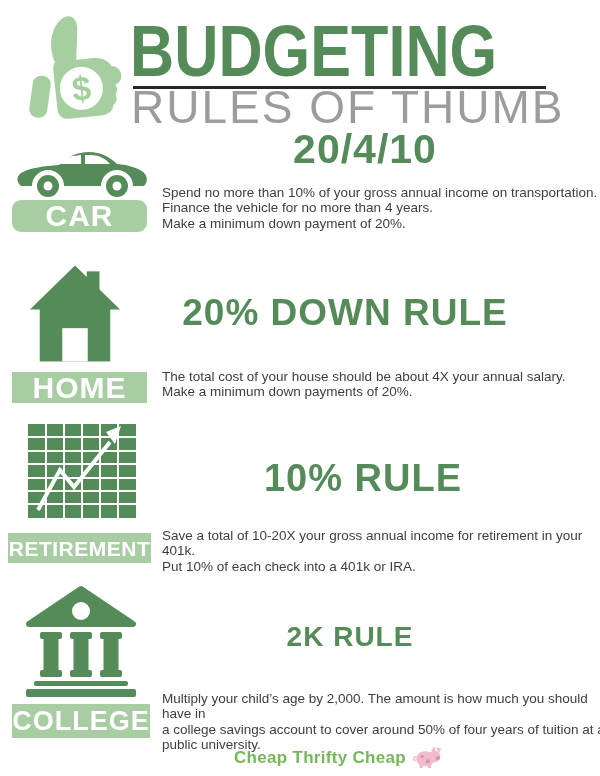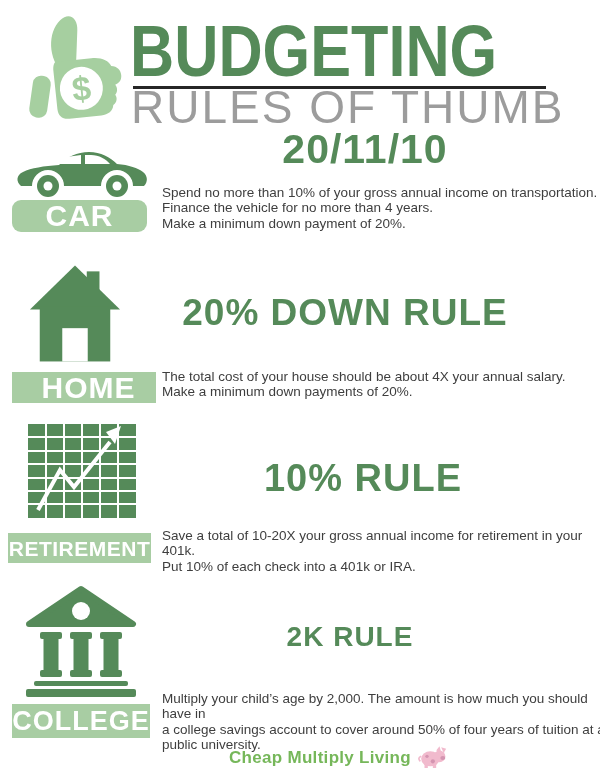--- a/index.html
+++ b/index.html
@@ -33,21 +33,21 @@
   .body-text{color:#3e3e3e;font-size:13.5px;line-height:15.4px;}
 
   
   #car-icon-box{left:14px;top:144px;width:136px;height:56px;}
   #car-bar{left:12px;top:200px;width:135px;height:32px;font-size:30px;border-radius:9px;}
   #car-rule{left:155px;top:129px;width:420px;font-size:41px;}
   #car-body{left:162px;top:185px;width:440px;}
 
   
   #home-icon-box{left:28px;top:263px;width:94px;height:99px;}
-  #home-bar{left:12px;top:372px;width:135px;height:31px;font-size:30px;padding-left:9px;}
+  #home-bar{left:12px;top:372px;width:135px;height:31px;font-size:30px;}
   #home-rule{left:135px;top:294px;width:420px;font-size:37px;}
   #home-body{left:162px;top:369px;width:440px;}
 
   
   #retirement-icon-box{left:28px;top:424px;width:108px;height:94px;}
   #retirement-bar{left:8px;top:533px;width:143px;height:30px;font-size:21px;letter-spacing:.5px;}
   #retirement-rule{left:154px;top:459px;width:418px;font-size:38px;}
   #retirement-body{left:162px;top:528px;width:440px;}
 
   
@@ -92,21 +92,21 @@
       <path fill="#ffffff" d="M71,11 L77,11 C85,11 92,15 96,20 L71,20 Z"></path>
       <circle cx="34" cy="42" r="11" fill="#558a59"></circle>
         <circle cx="34" cy="42" r="4.5" fill="#ffffff"></circle>
       <circle cx="103" cy="42" r="11" fill="#558a59"></circle>
         <circle cx="103" cy="42" r="4.5" fill="#ffffff"></circle>
     </svg>
   </div>
   <div id="car-bar" class="abs label-bar">
     <span>CAR</span>
   </div>
-  <div id="car-rule" class="abs rule-heading">20/11/10</div>
+  <div id="car-rule" class="abs rule-heading">20/4/10</div>
   <div id="car-body" class="abs body-text">
     <div>Spend no more than 10% of your gross annual income on transportation.</div>
     <div>Finance the vehicle for no more than 4 years.</div>
     <div>Make a minimum down payment of 20%.</div>
   </div>
 
   <div id="home-icon-box" class="abs">
     <svg width="94" height="99" viewBox="0 0 96 100">
       <rect x="60" y="8" width="13" height="24" fill="#558a59"></rect>
       <polygon points="48,2 94,47 2,47" fill="#558a59"></polygon>
@@ -175,21 +175,21 @@
     <span>COLLEGE</span>
   </div>
   <div id="college-rule" class="abs rule-heading">2K RULE</div>
   <div id="college-body" class="abs body-text">
     <div>Multiply your child’s age by 2,000. The amount is how much you should have in</div>
     <div>a college savings account to cover around 50% of four years of tuition at a</div>
     <div>public university.</div>
   </div>
 
   <div id="footer" class="abs">
-    <span id="footer-brand">Cheap Multiply Living</span>
+    <span id="footer-brand">Cheap Thrifty Cheap</span>
     <span>
       <svg width="30" height="24" viewBox="0 0 36 28">
         <path d="M5,12 q-5,2 -1,6" fill="none" stroke="#f1bacd" stroke-width="2"></path>
         <rect x="9" y="21" width="4" height="5" fill="#f1bacd"></rect>
         <rect x="19" y="21" width="4" height="5" fill="#f1bacd"></rect>
         <ellipse cx="16" cy="15" rx="11" ry="9" fill="#f1bacd"></ellipse>
         <polygon points="23,5 27,0 29,7" fill="#f1bacd"></polygon>
         <polygon points="29,1 35,3 32,8" fill="#f1bacd"></polygon>
         <circle cx="27" cy="12" r="7" fill="#f1bacd"></circle>
         <ellipse cx="31" cy="14" rx="3" ry="2.5" fill="#d495b1"></ellipse>

